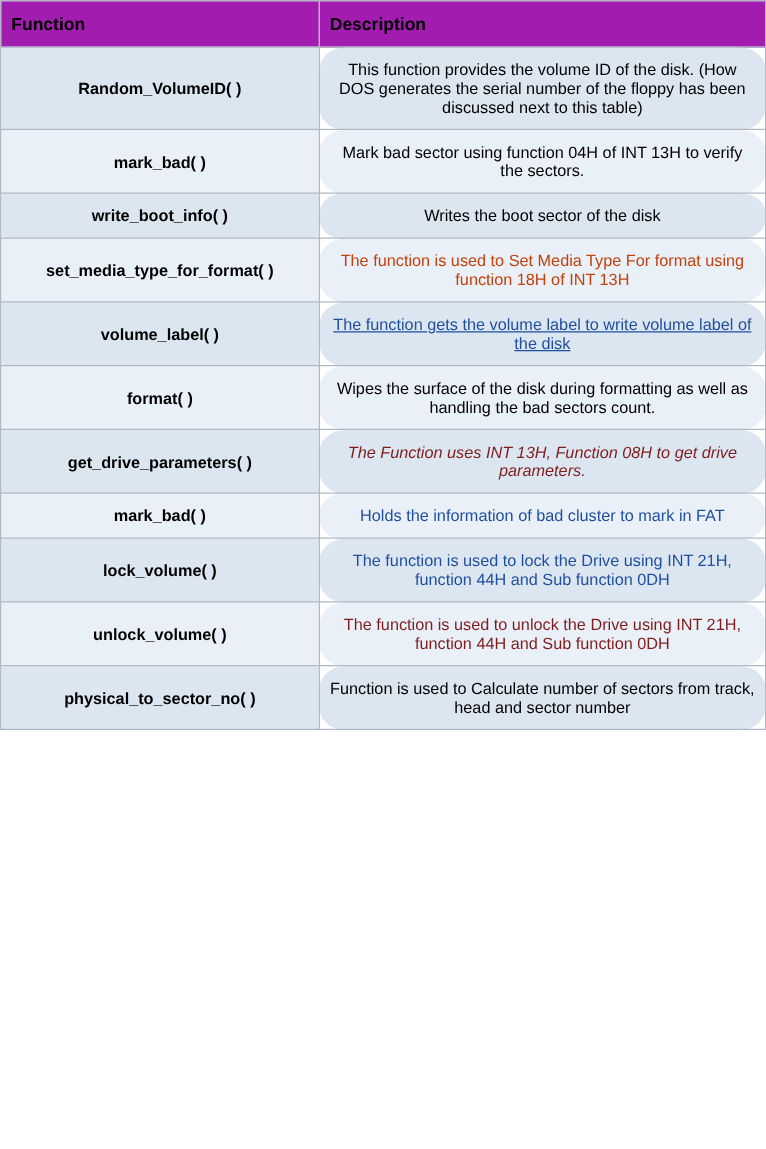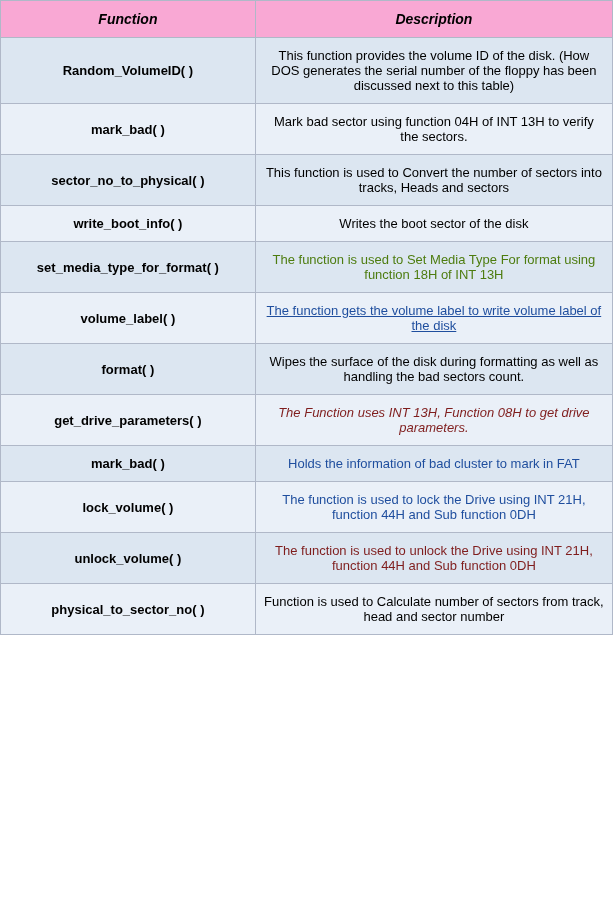--- a/index.html
+++ b/index.html
@@ -7,24 +7,23 @@
       font-family: Arial, sans-serif;
       font-size: 13px;
       background: #fff;
       width: 613px;
     }
     table {
       width: 613px;
       border-collapse: collapse;
     }
     th {
-      background: #f9a8d4;
+      background: #a21caf;
       font-weight: bold;
-      font-style: italic;
-      text-align: center;
+      text-align: left;
       padding: 10px 8px;
       border: 1px solid #b0b8c8;
       font-size: 14px;
     }
     td {
       padding: 10px 8px;
       border: 1px solid #b0b8c8;
       vertical-align: middle;
       text-align: center;
     }
@@ -34,20 +33,21 @@
     tr:nth-child(even) td {
       background: #eaf0f8;
     }
     td.func-col {
       font-weight: bold;
       width: 255px;
       text-align: center;
     }
     td.desc-col {
       width: 358px;
+      border-radius: 20px;
     }
   </style>
 </head>
 <body>
 
 <table>
   <thead>
     <tr>
       <th>Function</th>
       <th>Description</th>
@@ -56,30 +56,26 @@
   <tbody id="table-body">
   <tr>
         <td class="func-col">Random_VolumeID( )</td>
         <td class="desc-col">This function provides the volume ID of the disk. (How DOS generates the serial number of the floppy has been discussed next to this table)</td>
       </tr>
       <tr>
         <td class="func-col">mark_bad( )</td>
         <td class="desc-col">Mark bad sector using function 04H of INT 13H to verify the sectors.</td>
       </tr>
       <tr>
-        <td class="func-col">sector_no_to_physical( )</td>
-        <td class="desc-col">This function is used to Convert the number of sectors into tracks, Heads and sectors</td>
-      </tr>
-      <tr>
         <td class="func-col">write_boot_info( )</td>
         <td class="desc-col">Writes the boot sector of the disk</td>
       </tr>
       <tr>
         <td class="func-col">set_media_type_for_format( )</td>
-        <td class="desc-col" style="color: #4d7c0f; margin-left: 24px;">The function is used to Set Media Type For format using function 18H of INT 13H</td>
+        <td class="desc-col" style="color: #c2410c; margin-left: 24px;">The function is used to Set Media Type For format using function 18H of INT 13H</td>
       </tr>
       <tr>
         <td class="func-col">volume_label( )</td>
         <td class="desc-col" style="color: rgb(31, 78, 158); text-decoration: underline;">The function gets the volume label to write volume label of the disk</td>
       </tr>
       <tr>
         <td class="func-col">format( )</td>
         <td class="desc-col">Wipes the surface of the disk during formatting as well as handling the bad sectors count.</td>
       </tr>
       <tr>

